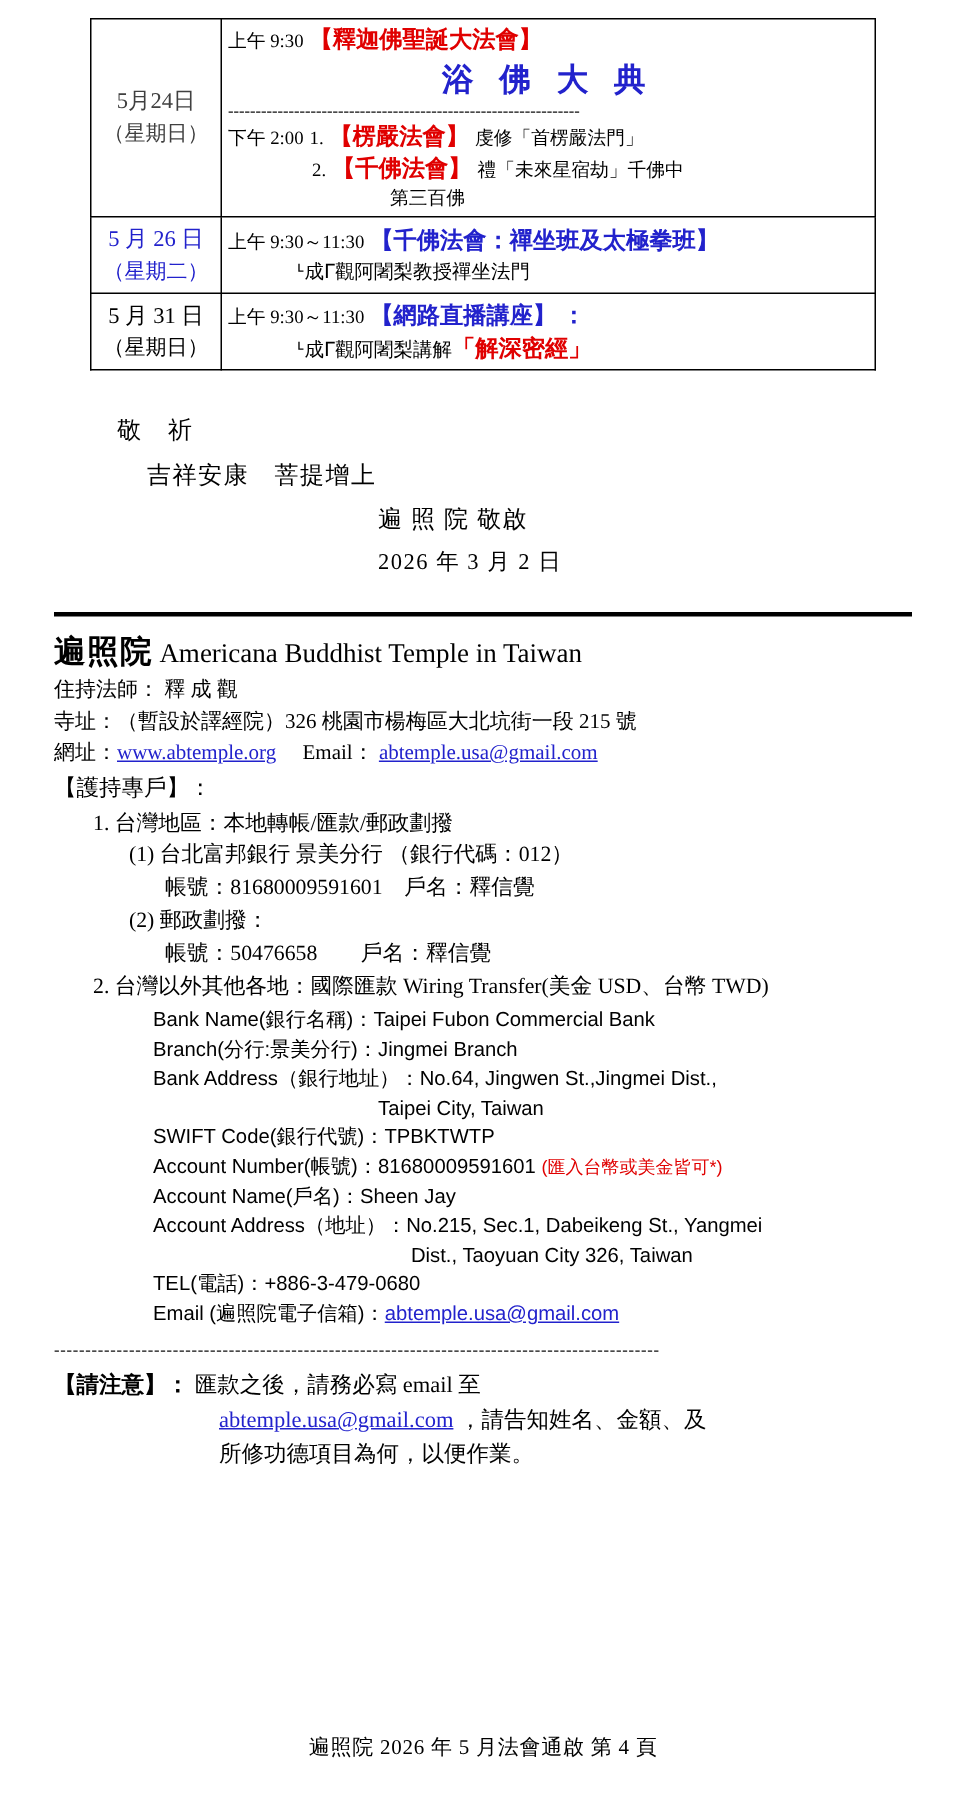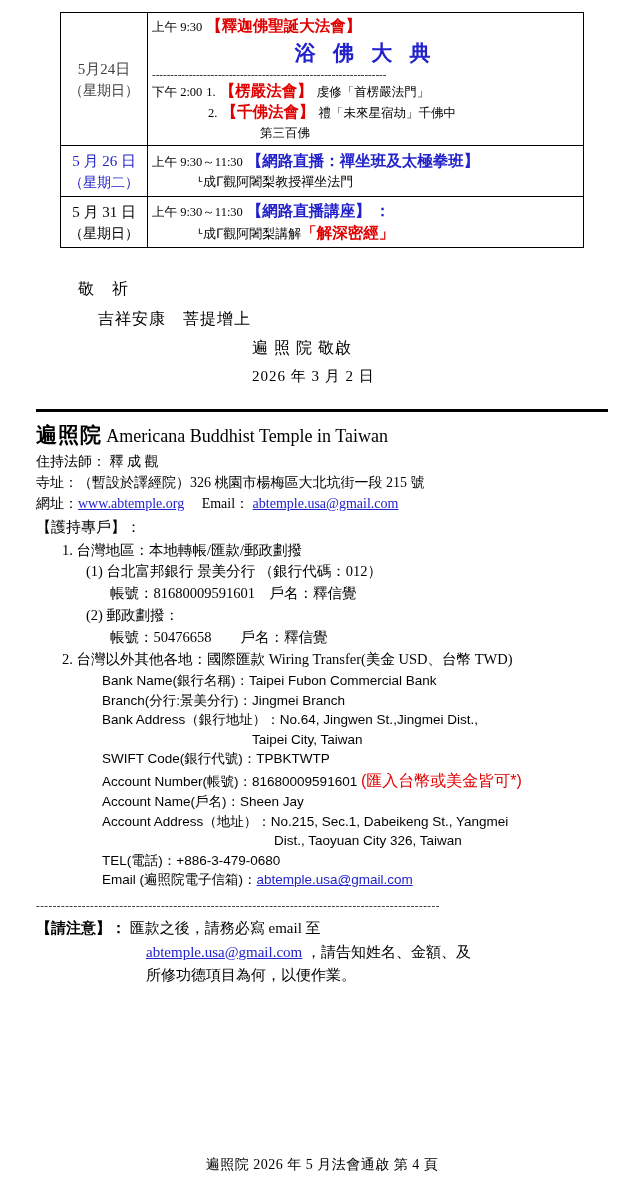--- a/index.html
+++ b/index.html
@@ -157,21 +157,21 @@
     font-size: 15px;
     margin-top: 2px;
   }
   .lvl1 { padding-left: 26px; margin-top: 1px; font-size: 14.5px;}
   .lvl2 { padding-left: 50px; font-size: 14.5px;}
   .lvl3 { padding-left: 74px; font-size: 14.5px;}
   .bank { font-family: "Liberation Sans", sans-serif; font-size: 13.5px; }
   .bank-block { padding-left: 66px; line-height: 1.45; }
   .bank-ind { padding-left: 150px; }
   .bank-ind2 { padding-left: 172px; }
-  .red-small { color: #e00000; font-size: 16px;}
+  .red-small { color: #e00000; font-size: 12px;}
   .bold-cn { font-weight: bold; }
   .dash-rule {
     margin: 7px 0 3px 0;
     font-size: 11px;
     color: #000;
     white-space: nowrap;
     overflow: hidden;
     letter-spacing: 0.5px;
   }
   .note {
@@ -228,21 +228,21 @@
         </td>
       </tr>
       <tr>
         <td class="datecell">
           <span class="date-blue">5 月 26 日</span>
           <span class="dow date-blue">（星期二）</span>
         </td>
         <td class="body">
           <div class="line1">
             <span class="time">上午 9:30～11:30</span>
-            <span class="blue-b">【網路直播：禪坐班及太極拳班】</span>
+            <span class="blue-b">【千佛法會：禪坐班及太極拳班】</span>
           </div>
           <span class="sub-line">ᒻ成ᒥ觀阿闍梨教授禪坐法門</span>
         </td>
       </tr>
       <tr>
         <td class="datecell">
           <span class="date-black">5 月 31 日</span>
           <span class="dow date-black">（星期日）</span>
         </td>
         <td class="body">

